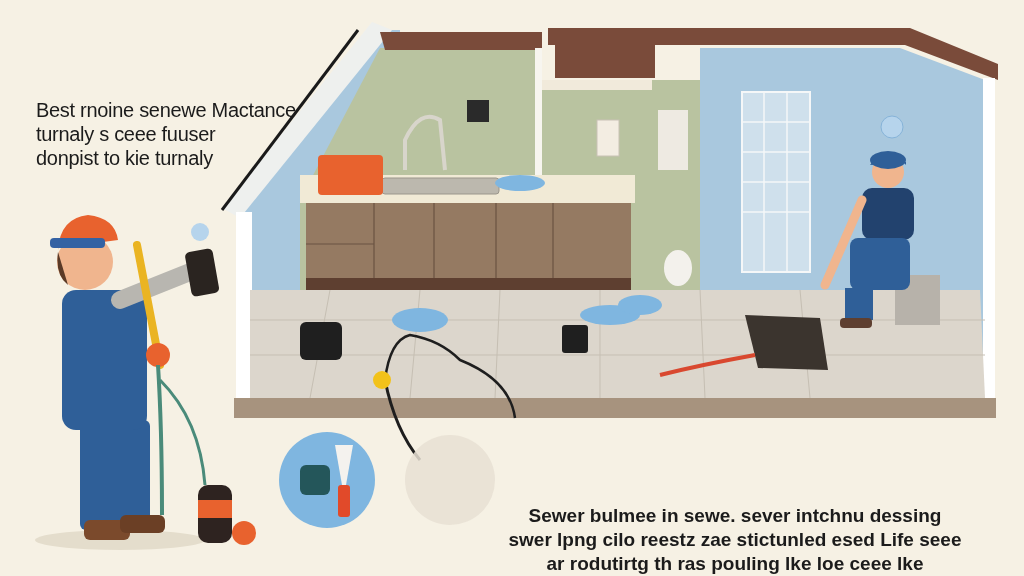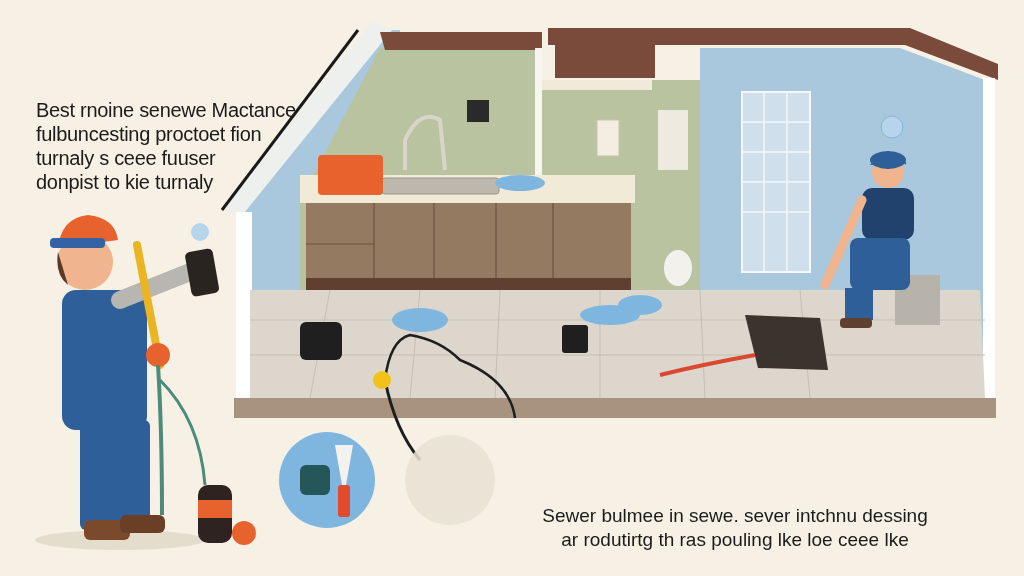--- a/index.html
+++ b/index.html
@@ -1,21 +1,21 @@
 <!DOCTYPE html>
 <html><head>
 <meta charset="utf-8">
 <style>
   html,body{margin:0;padding:0;}
   body{width:1024px;height:576px;background:#f6f1e4;position:relative;overflow:hidden;font-family:"Liberation Sans",sans-serif;}
   .abs{position:absolute;margin-top:48px;}
   .title-text{left:36px;top:50px;font-size:20px;line-height:24px;color:#1b1b1b;letter-spacing:-0.3px;}
   .title-text div{white-space:nowrap;}
   .caption-text{left:505px;top:456px;width:460px;text-align:center;font-size:19px;line-height:24px;color:#1b1b1b;}
-  .caption-text div{white-space:nowrap;}
+  .caption-text div{white-space:nowrap;font-weight:bold;}
   svg{position:absolute;left:0;top:0;}
 </style>
 </head>
 <body>
 
 <svg width="1024" height="576" viewBox="0 0 1024 576">
 
   <polygon points="236,215 382,30 400,30 400,400 236,400" fill="#a9c8de"></polygon>
   <polygon points="222,208 372,22 392,30 240,218" fill="#eef0ee"></polygon>
   <line x1="222" y1="210" x2="358" y2="30" stroke="#1a1a1a" stroke-width="3"></line>
@@ -131,21 +131,21 @@
 
   <circle cx="327" cy="480" r="48" fill="#7fb6e0"></circle>
   <rect x="300" y="465" width="30" height="30" rx="6" fill="#24565a"></rect>
   <rect x="338" y="485" width="12" height="32" rx="3" fill="#e14a2a"></rect>
   <path d="M335,445 L353,445 L346,485 L342,485 Z" fill="#f4f2ee"></path>
   <circle cx="450" cy="480" r="45" fill="#e7e1d4" opacity="0.85"></circle>
 </svg>
 
 <div class="abs title-text">
   <div>Best rnoine senewe Mactance</div>
-  <div>fulbuncesting proctoet fion</div>
   <div>turnaly s ceee fuuser</div>
   <div>donpist to kie turnaly</div>
 </div>
 
 <div class="abs caption-text">
   <div>Sewer bulmee in sewe. sever intchnu dessing</div>
+  <div>swer lpng cilo reestz zae stictunled esed Life seee</div>
   <div>ar rodutirtg th ras pouling lke loe ceee lke</div>
 </div>
 
 </body></html>

